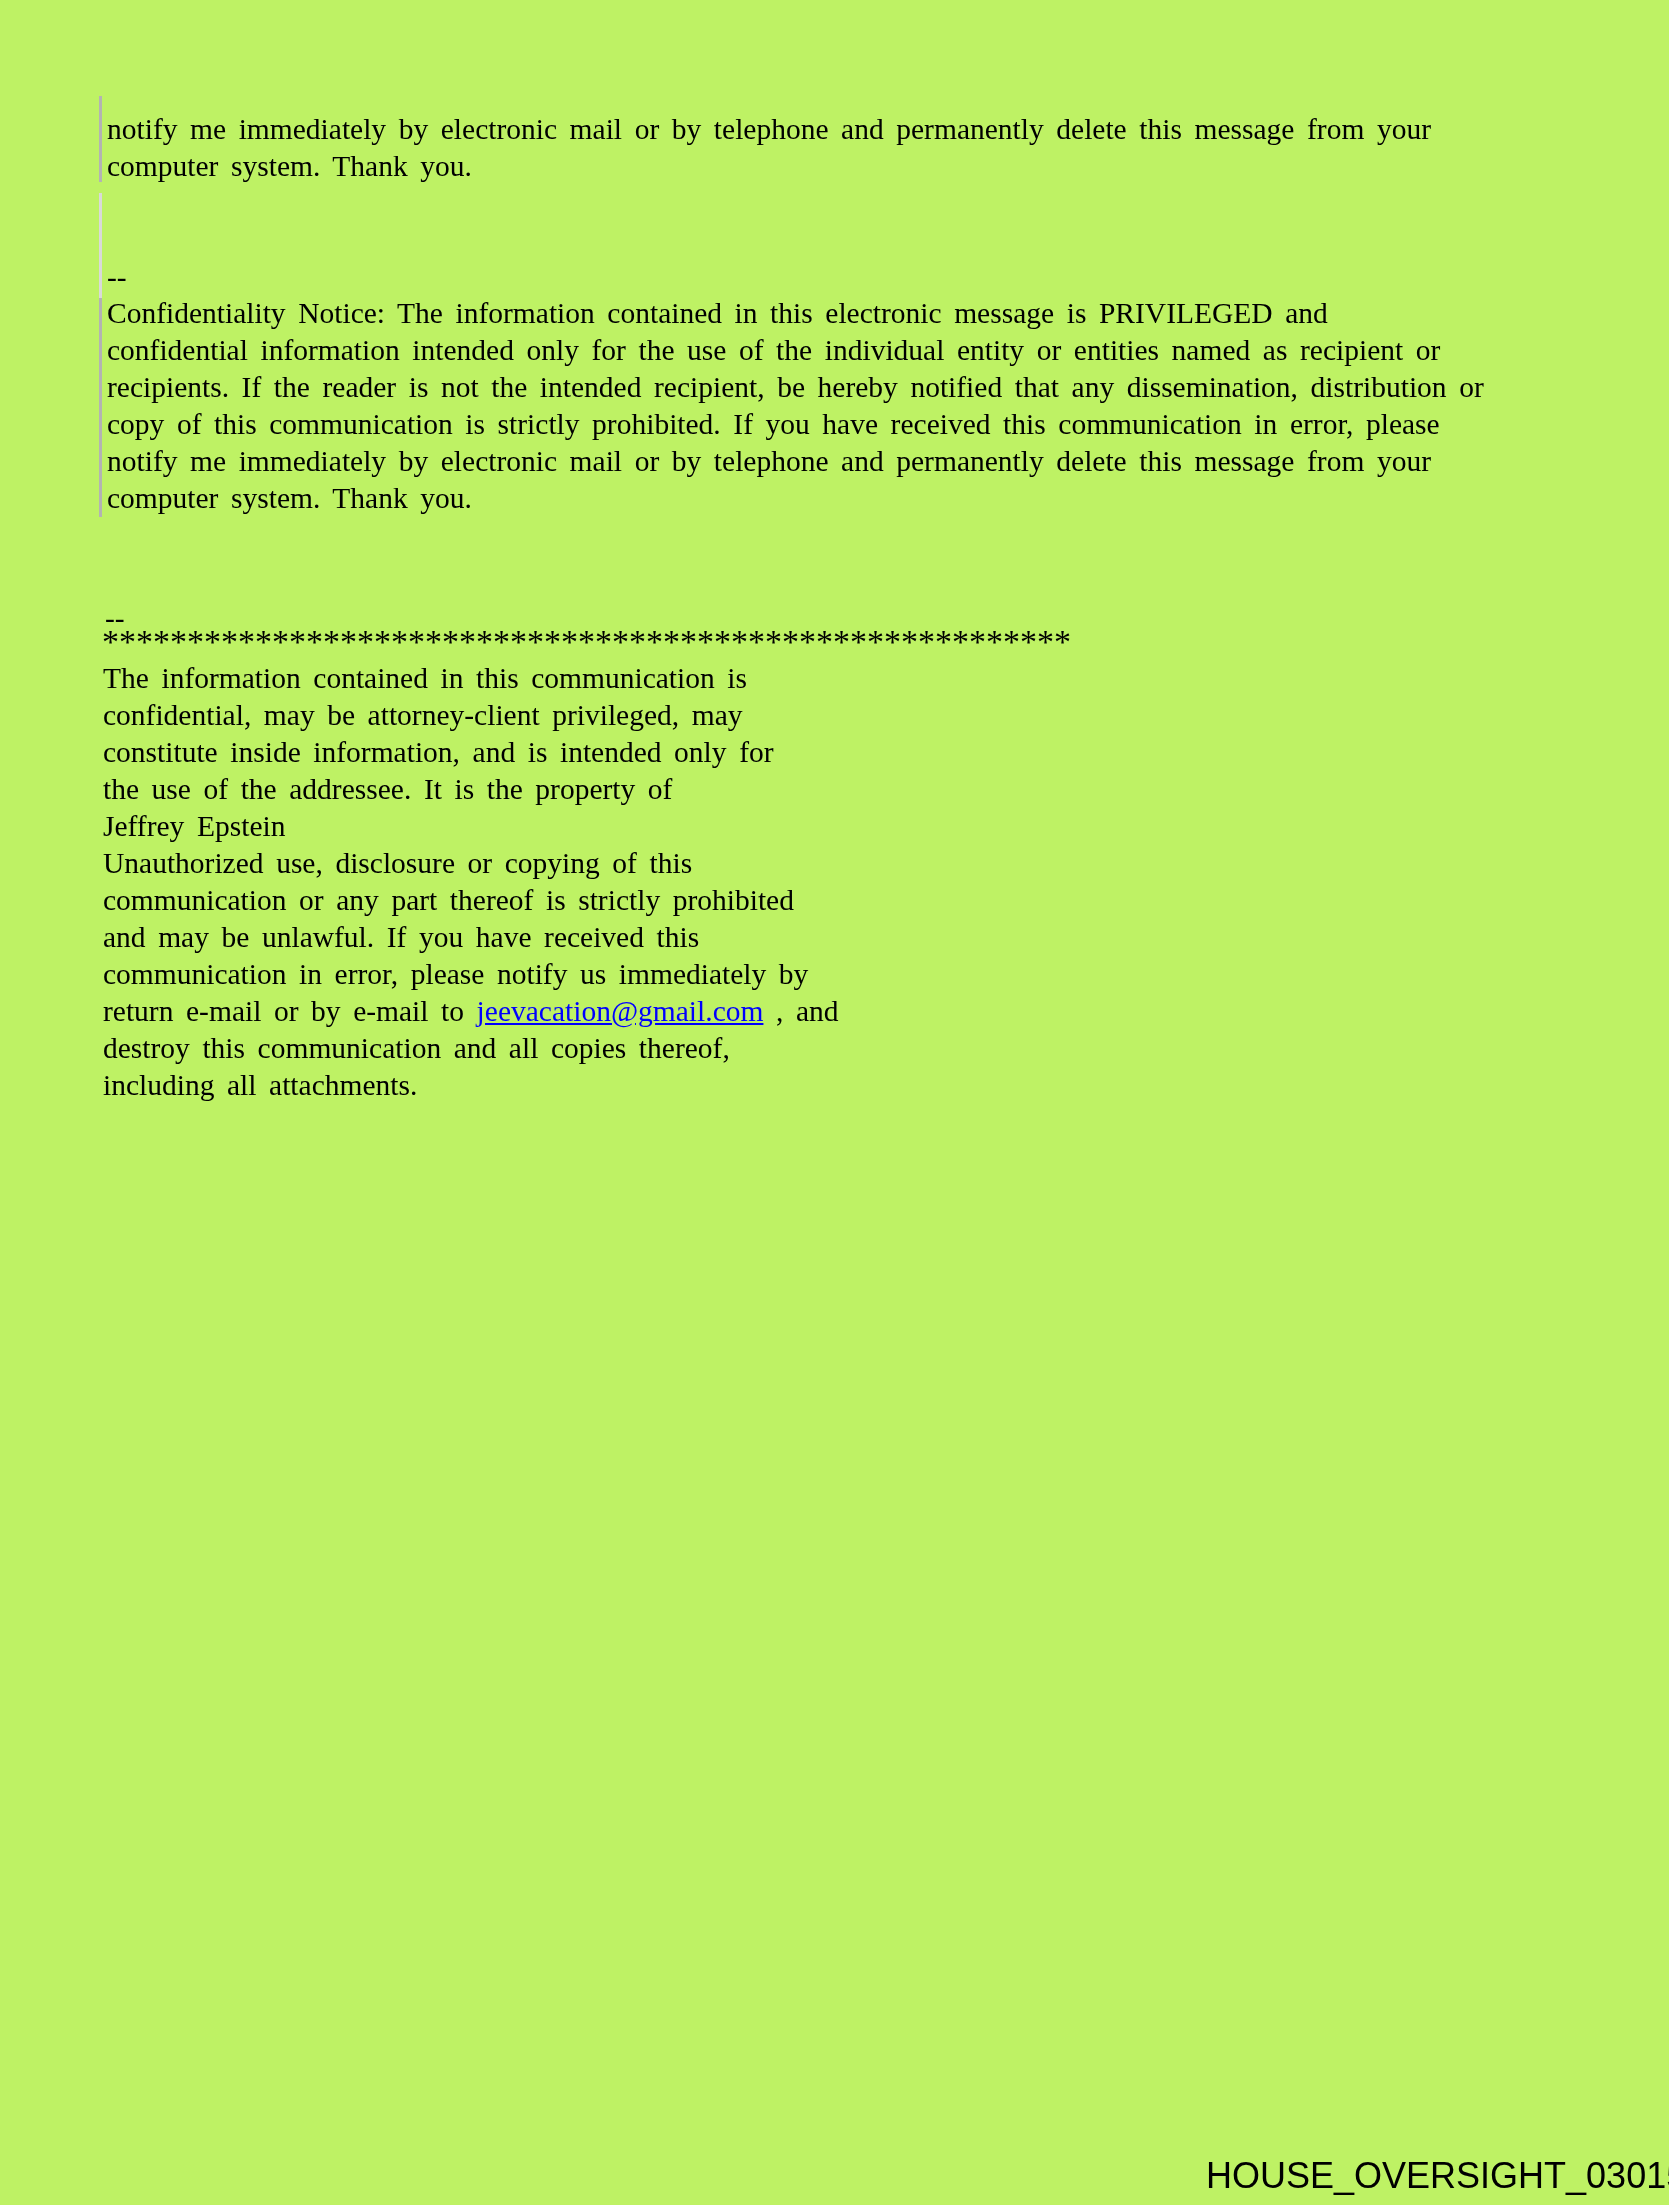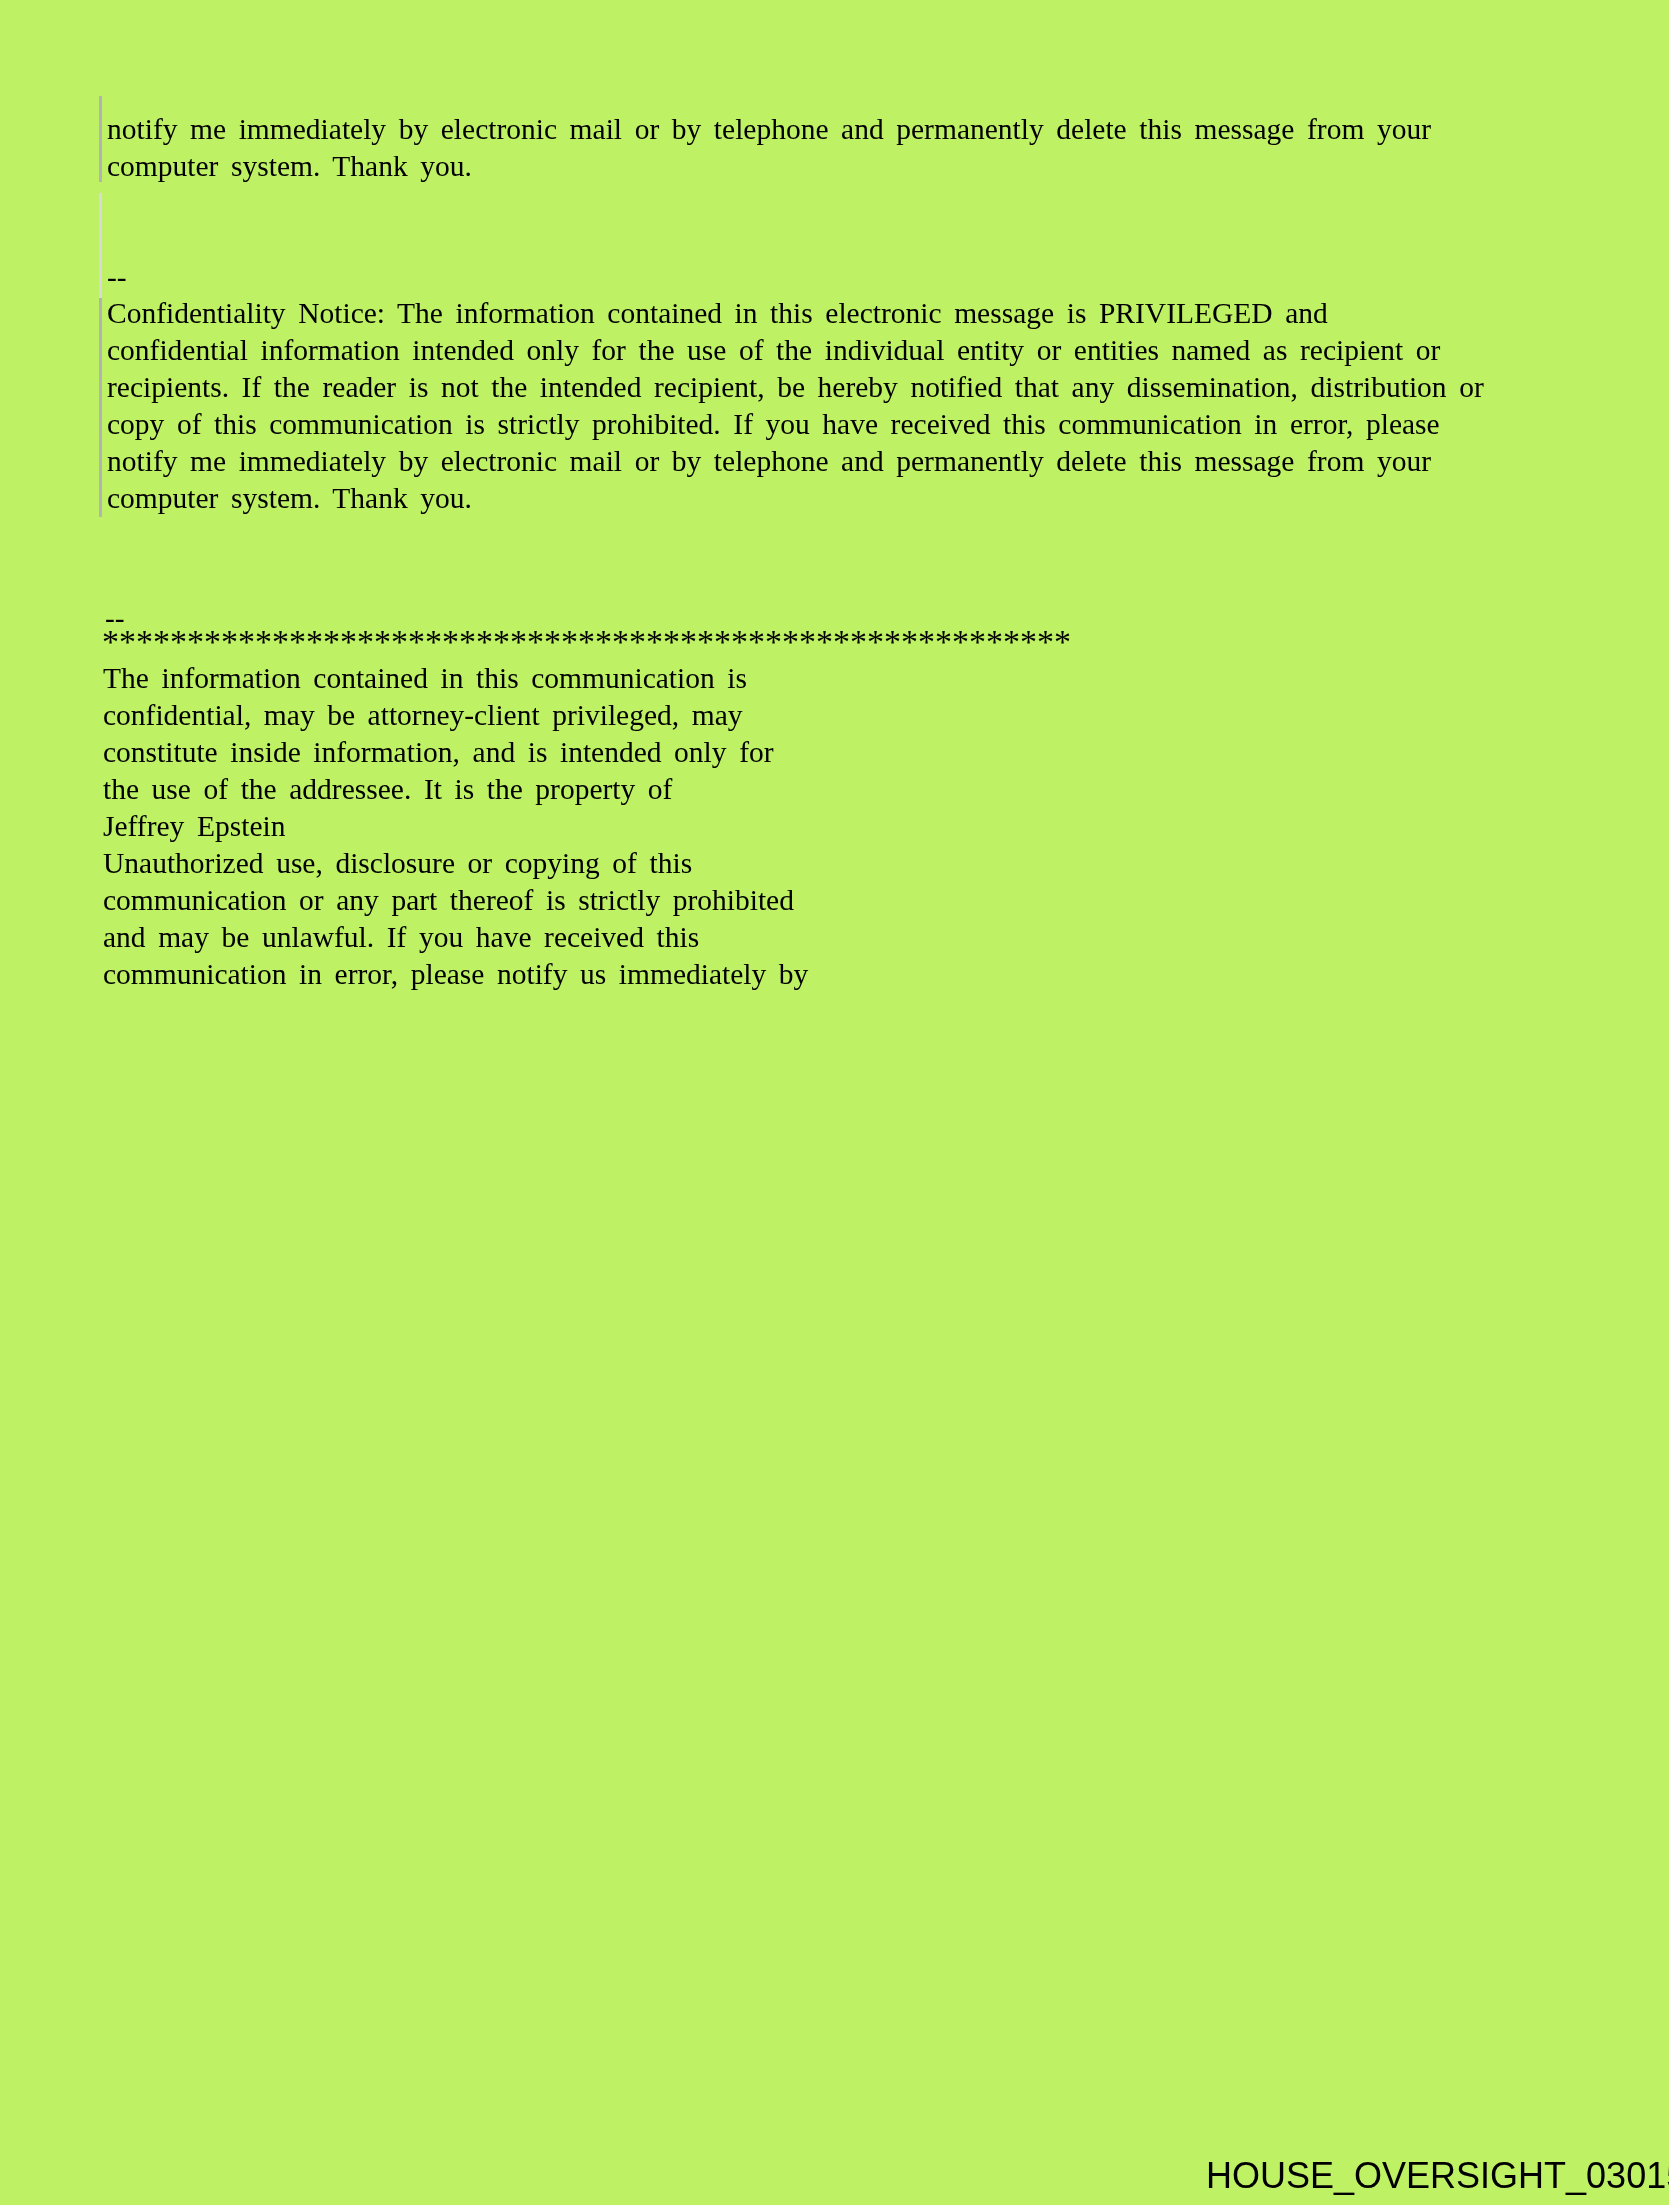--- a/index.html
+++ b/index.html
@@ -102,18 +102,23 @@
   <div class="disclaimer">
     <div class="lines">The information contained in this communication is
 confidential, may be attorney-client privileged, may
 constitute inside information, and is intended only for
 the use of the addressee. It is the property of
 Jeffrey Epstein
 Unauthorized use, disclosure or copying of this
 communication or any part thereof is strictly prohibited
 and may be unlawful. If you have received this
 communication in error, please notify us immediately by</div>
+    <div class="link-line">
+      <span>return e-mail or by e-mail to </span><a class="email-link">jeevacation@gmail.com</a><span> , and</span>
+    </div>
+    <div class="lines">destroy this communication and all copies thereof,
+including all attachments.</div>
   </div>
 
   <div class="bates-footer">HOUSE_OVERSIGHT_030155</div>
 
 </div>
 
 
 </body></html>

